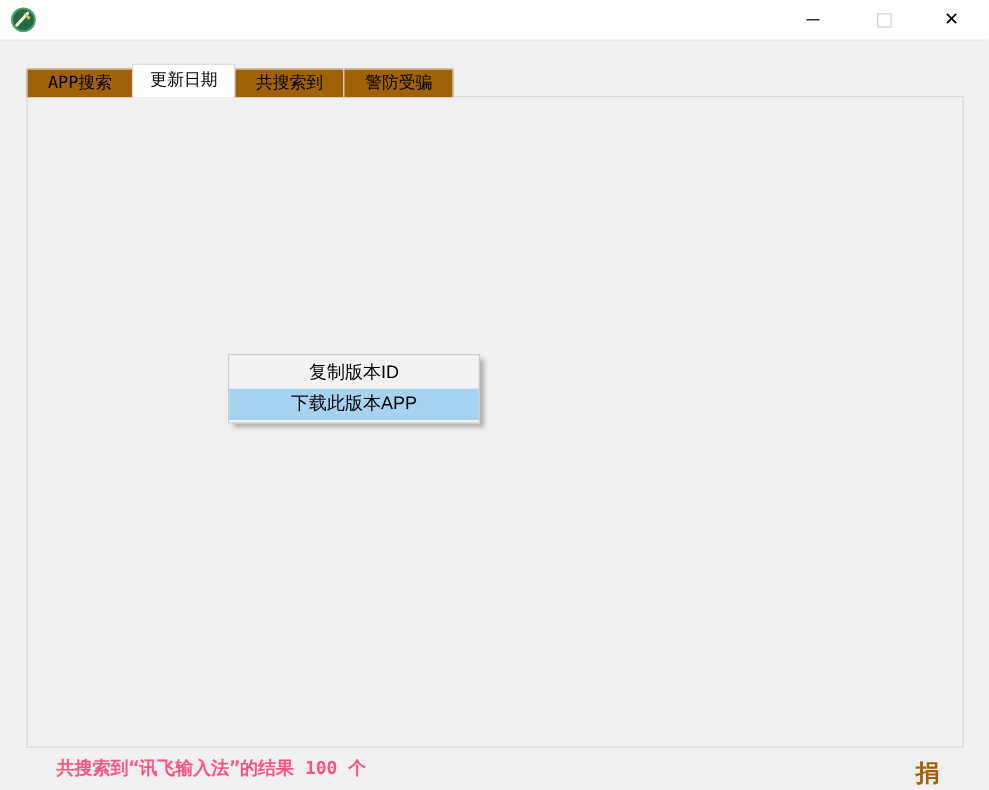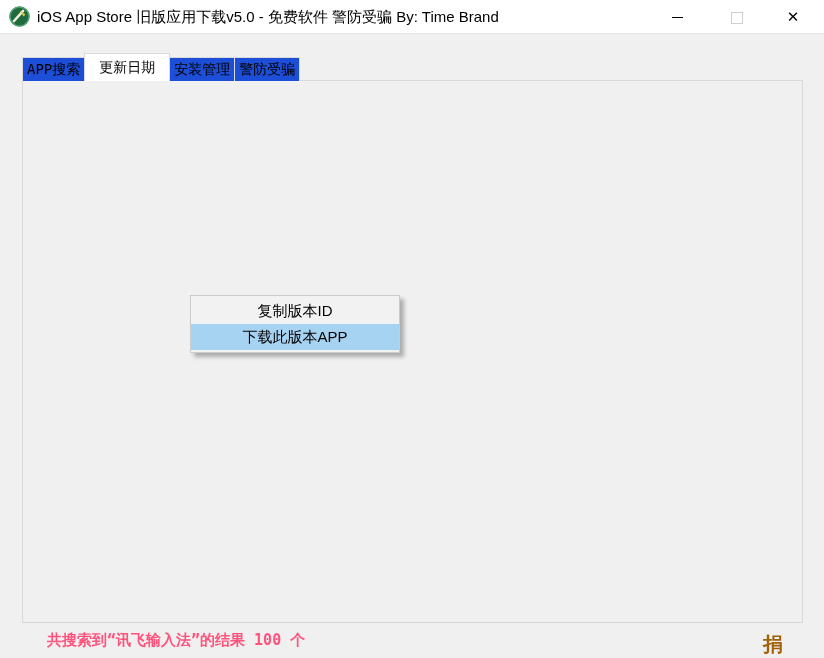--- a/index.html
+++ b/index.html
@@ -15,22 +15,22 @@
   .app-icon{position:absolute;left:9px;top:6px;width:21px;height:21px;}
   .title-text{position:absolute;left:37px;top:0;height:33px;line-height:33px;font-family:"Liberation Sans",sans-serif;font-size:15px;color:#000;white-space:nowrap;}
   .win-btn{position:absolute;top:0;width:50px;height:33px;text-align:center;line-height:33px;font-family:"Liberation Sans",sans-serif;}
   .btn-min{left:652px;}
   .btn-max{left:712px;color:#cfcfcf;}
   .btn-close{left:768px;font-size:15px;}
   .min-glyph{display:inline-block;width:11px;height:1px;background:#000;vertical-align:middle;}
   .max-glyph{display:inline-block;width:10px;height:10px;border:1px solid #cfcfcf;vertical-align:middle;}
   
   .tabstrip{position:absolute;left:22px;top:53px;height:28px;z-index:3;}
-  .tab{display:inline-block;vertical-align:bottom;height:23px;line-height:23px;padding:0 4px;margin-right:-1px;
-       background:#1d4ed8;border:1px solid #d9d9d9;border-bottom:none;font-size:14px;cursor:default;}
+  .tab{display:inline-block;vertical-align:bottom;height:23px;line-height:23px;padding:0 17px;margin-right:-1px;
+       background:#a16207;border:1px solid #d9d9d9;border-bottom:none;font-size:14px;cursor:default;}
   .tab.active{height:27px;line-height:27px;background:#ffffff;position:relative;z-index:4;padding:0 14px;}
   
   .panel{position:absolute;left:22px;top:80px;width:779px;height:541px;background:#f0f0f0;border:1px solid #d9d9d9;z-index:1;}
   
   .appid-label{position:absolute;left:47px;top:107px;font-size:14px;}
   .appid-input{position:absolute;left:117px;top:100px;width:124px;height:25px;border:1px solid #707070;background:#fff;
                font-family:"DejaVu Sans Mono",monospace;font-size:14px;padding:0 4px;outline:none;}
   .search-btn{position:absolute;left:292px;top:100px;width:147px;height:28px;background:#e1e1e1;border:1px solid #adadad;
               font-size:14px;text-align:center;line-height:26px;}
   .chk-wrap{position:absolute;left:470px;top:104px;height:20px;}
@@ -67,27 +67,26 @@
 </head>
 <body>
 
 <div class="titlebar">
   <svg class="app-icon" viewBox="0 0 21 21">
     <circle cx="10.5" cy="10.5" r="10" fill="#1f6b3e"></circle>
     <circle cx="10.5" cy="10.5" r="9.5" fill="none" stroke="#53a16f" stroke-width="1.6"></circle>
     <path d="M5 15 L14 5" stroke="#f3efe2" stroke-width="2.6" stroke-linecap="round"></path>
     <path d="M10.5 4.5 L16.5 8.5 L14.5 10.5 Z" fill="#e8c83c"></path>
   </svg>
-  <span class="title-text">iOS App Store 旧版应用下载v5.0 - 免费软件 警防受骗 By: Time Brand</span>
   <div class="win-btn btn-min"><span class="min-glyph"></span></div>
   <div class="win-btn btn-max"><span class="max-glyph"></span></div>
   <div class="win-btn btn-close"><span>✕</span></div>
 </div>
 
-<div class="tabstrip" id="tabstrip"><div class="tab">APP搜索</div><div class="tab active">更新日期</div><div class="tab">安装管理</div><div class="tab">警防受骗</div></div>
+<div class="tabstrip" id="tabstrip"><div class="tab">APP搜索</div><div class="tab active">更新日期</div><div class="tab">共搜索到</div><div class="tab">警防受骗</div></div>
 <div class="panel"></div>
 
 <span class="appid-label">App ID:</span>
 <input class="appid-input" type="text" value="917236063" style="">
 <div class="search-btn">搜索</div>
 <div class="chk-wrap">
   <span class="chk-box">✓</span><span class="chk-label">备用接口</span>
 </div>
 
 <div class="listbox">

